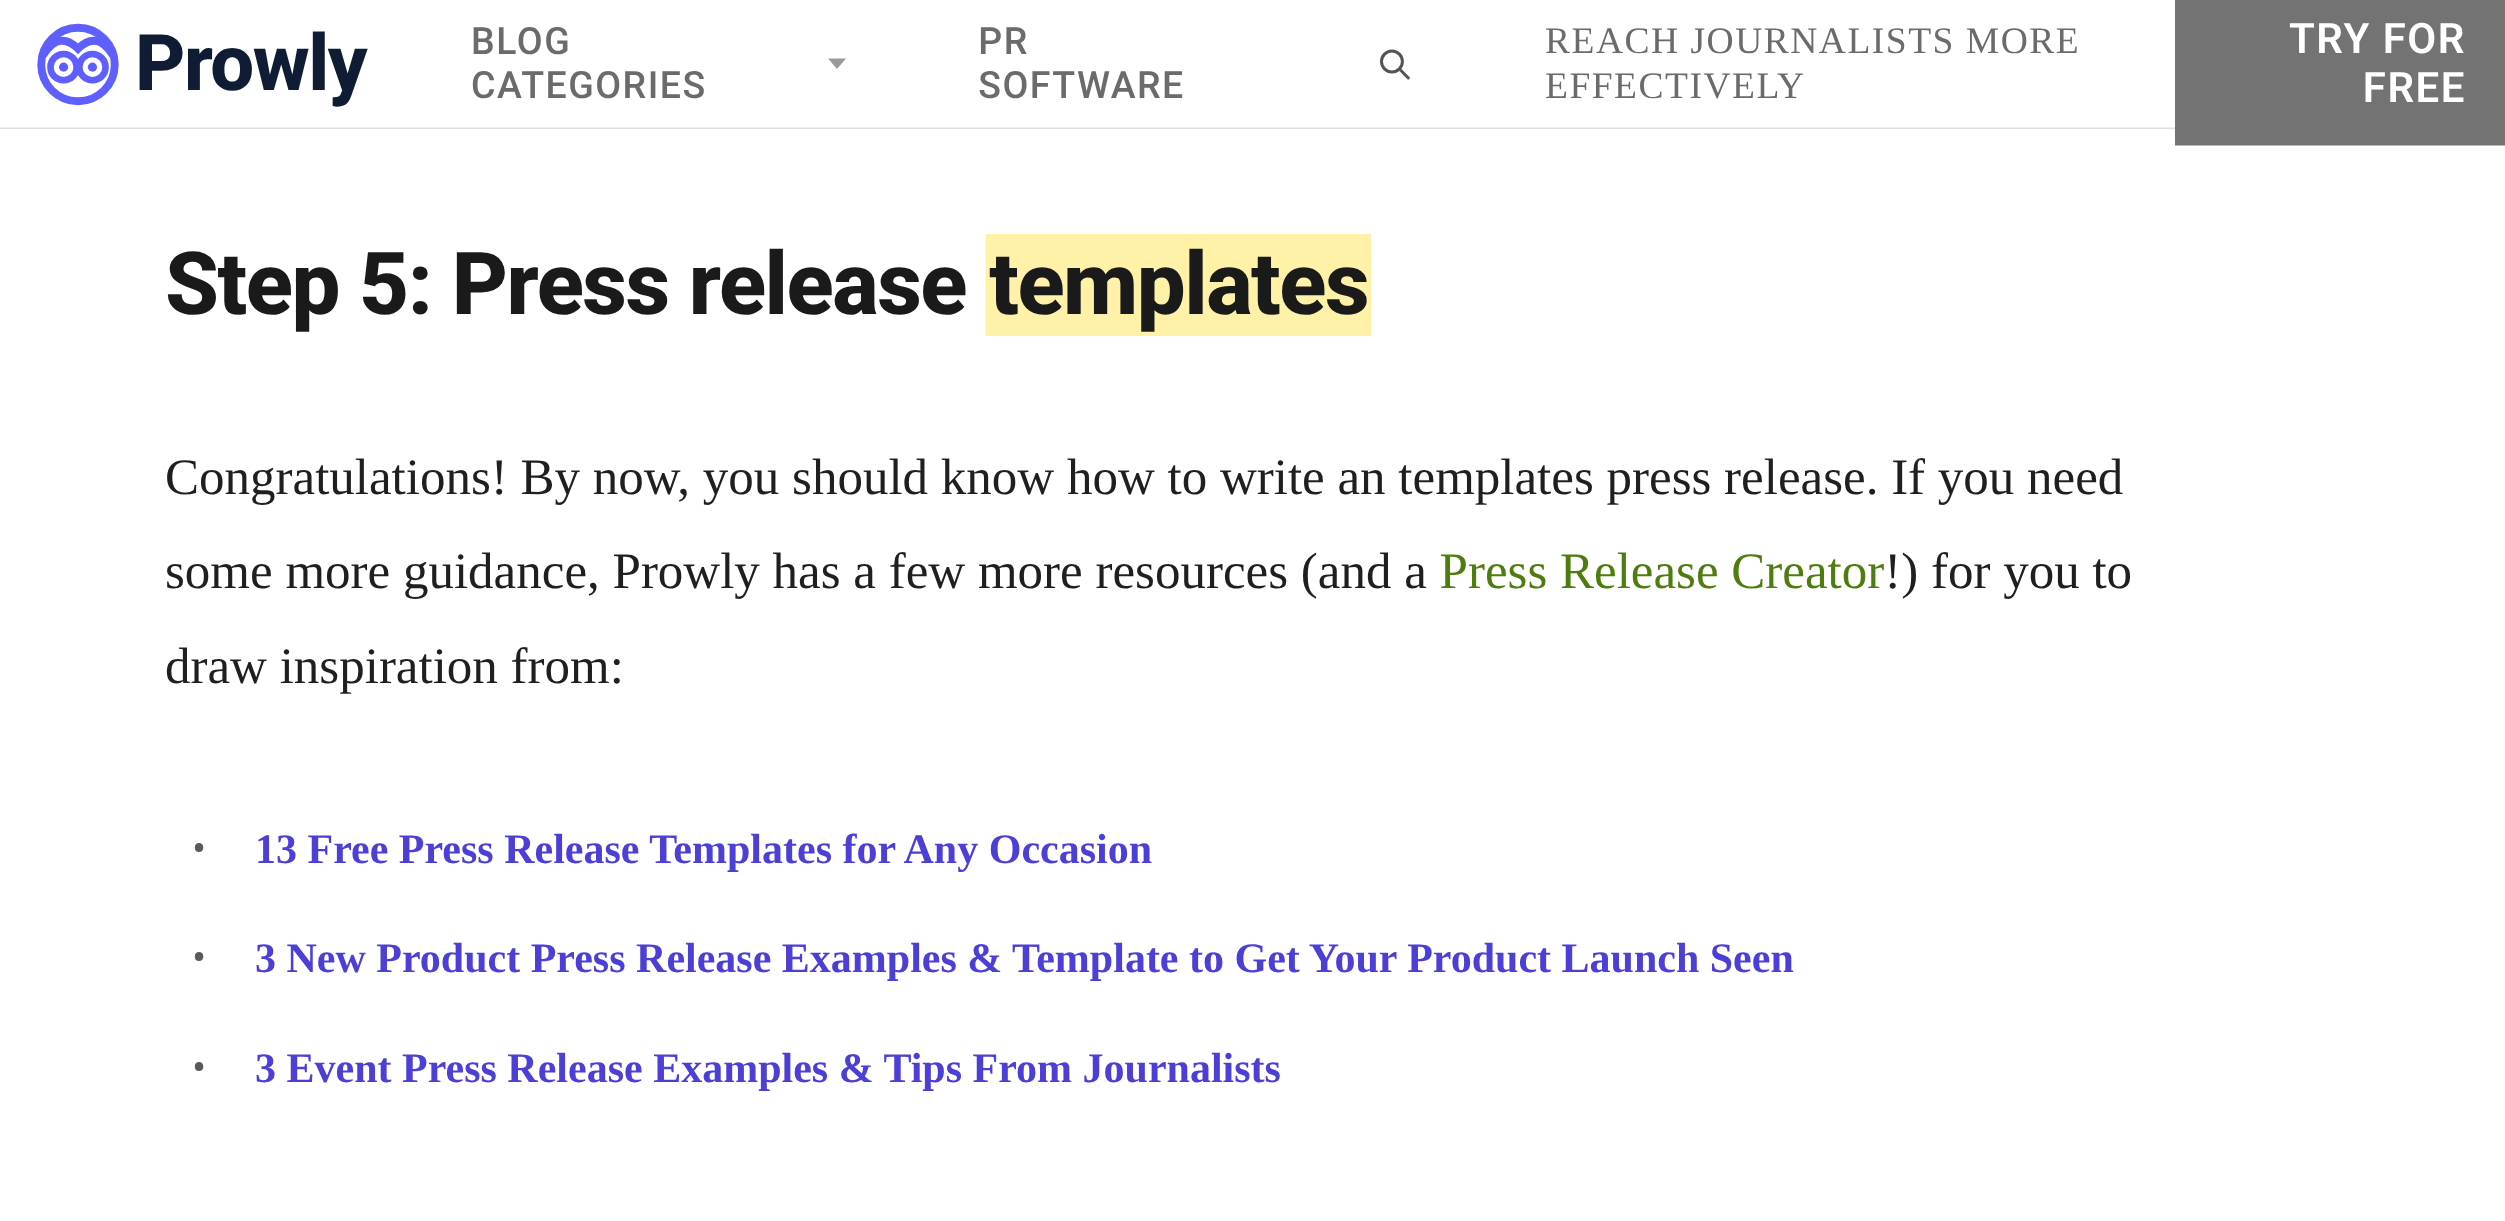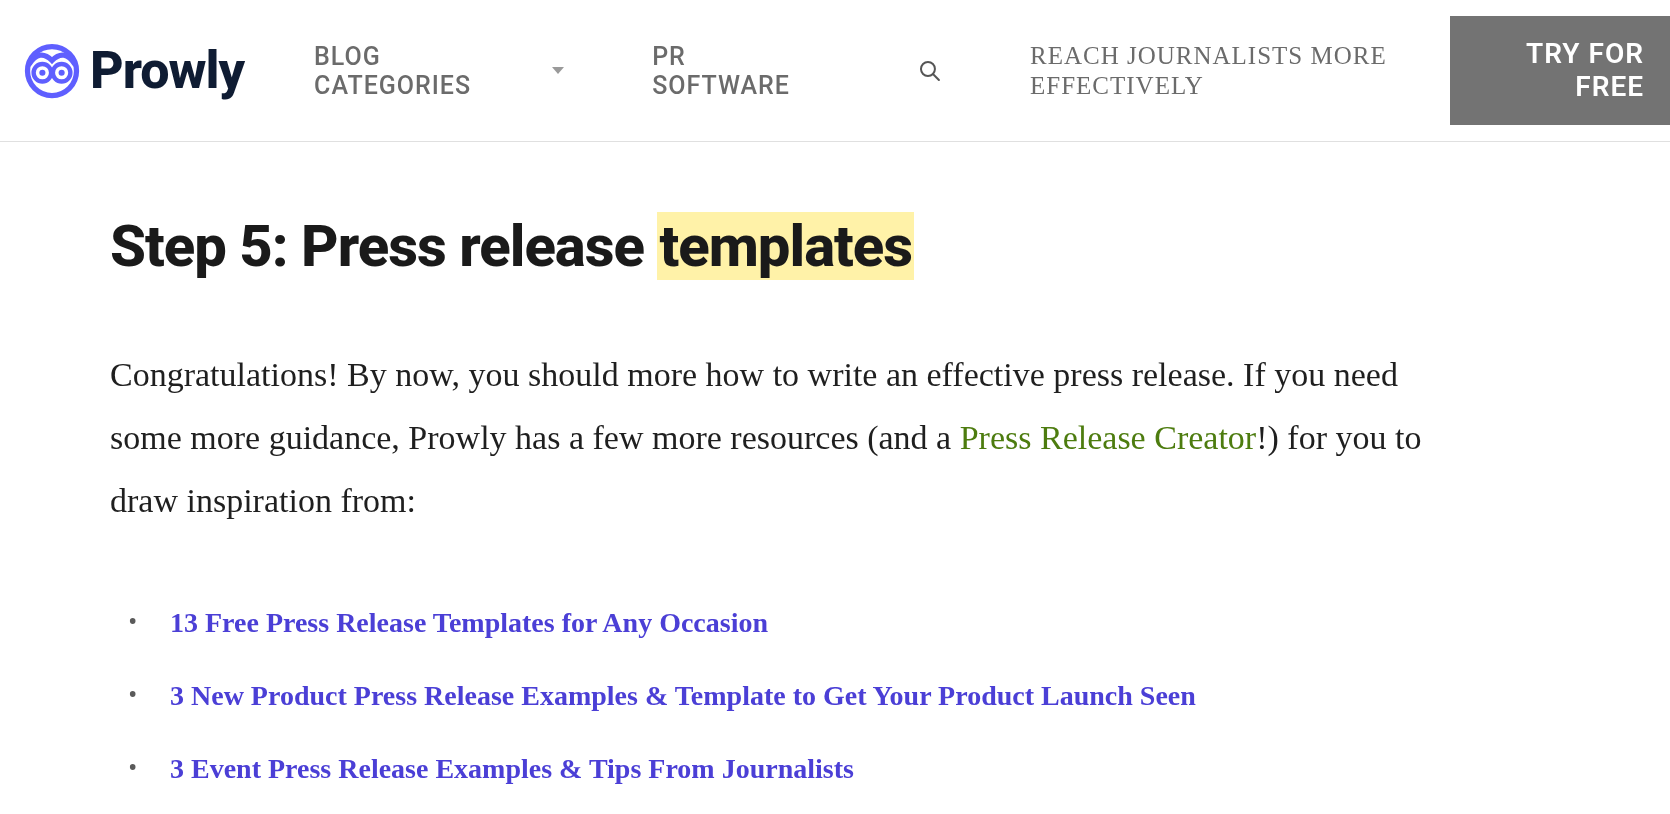--- a/index.html
+++ b/index.html
@@ -5,21 +5,21 @@
   * { margin: 0; padding: 0; box-sizing: border-box; }
   body {
     font-family: -apple-system, BlinkMacSystemFont, "Segoe UI", Roboto, Helvetica, Arial, sans-serif;
     background: #ffffff;
     color: #1a1a1a;
     width: 1670px;
   }
   .header {
     display: flex;
     align-items: center;
-    height: 142px;
+    height: 86px;
     border-bottom: 1px solid #e0e0e0;
     padding: 0 0 0 24px;
   }
   .logo-wrap {
     display: flex;
     align-items: center;
     gap: 10px;
     margin-right: 70px;
   }
   .logo-icon {
@@ -169,21 +169,21 @@
 
   <div class="cta">TRY FOR FREE</div>
 </header>
 
 <main class="content">
   <h2>
     <span>Step 5: Press release </span><span class="highlight">templates</span>
   </h2>
 
   <p class="intro">
-    <span>Congratulations! By now, you should more how to write an effective press release. If you need some more guidance, Prowly has a few more resources (and a </span><a href="#">Press Release Creator</a><span>!) for you to draw inspiration from:</span>
+    <span>Congratulations! By now, you should know how to write an templates press release. If you need some more guidance, Prowly has a few more resources (and a </span><a href="#">Press Release Creator</a><span>!) for you to draw inspiration from:</span>
   </p>
 
   <ul class="links">
     <li>
       <a href="#">13 Free Press Release Templates for Any Occasion</a>
     </li>
     <li>
       <a href="#">3 New Product Press Release Examples &amp; Template to Get Your Product Launch Seen</a>
     </li>
     <li>

